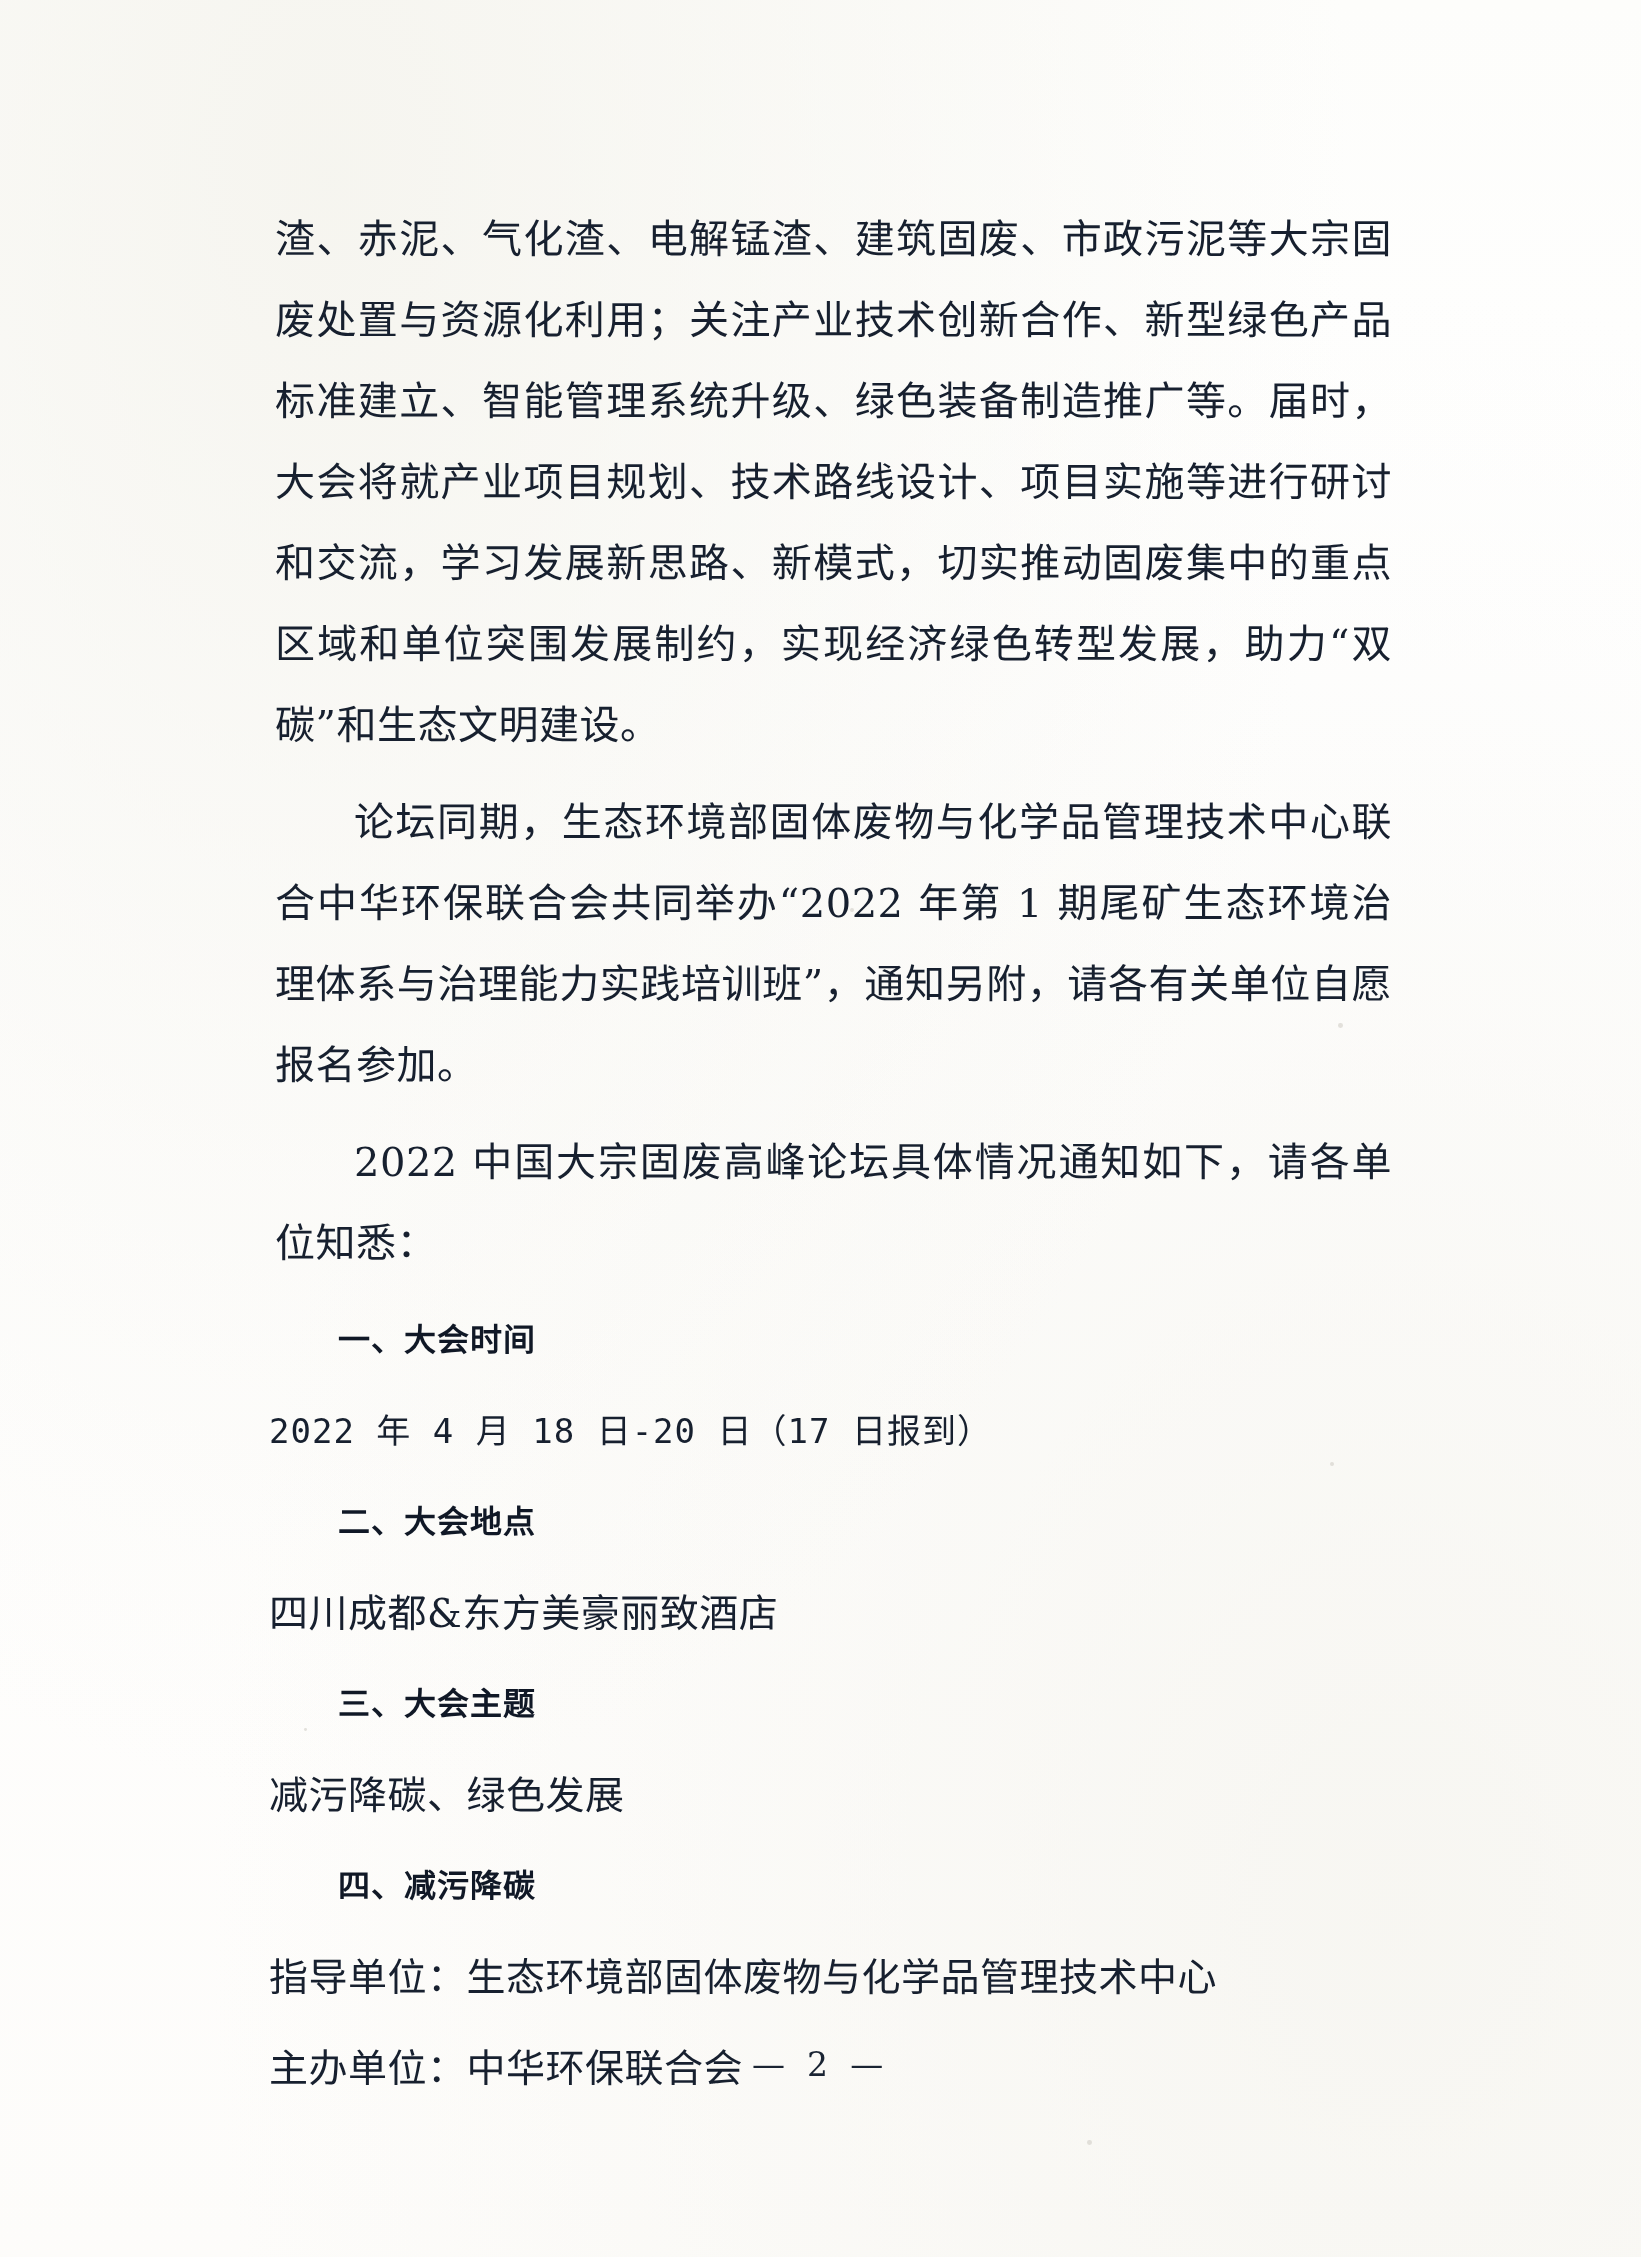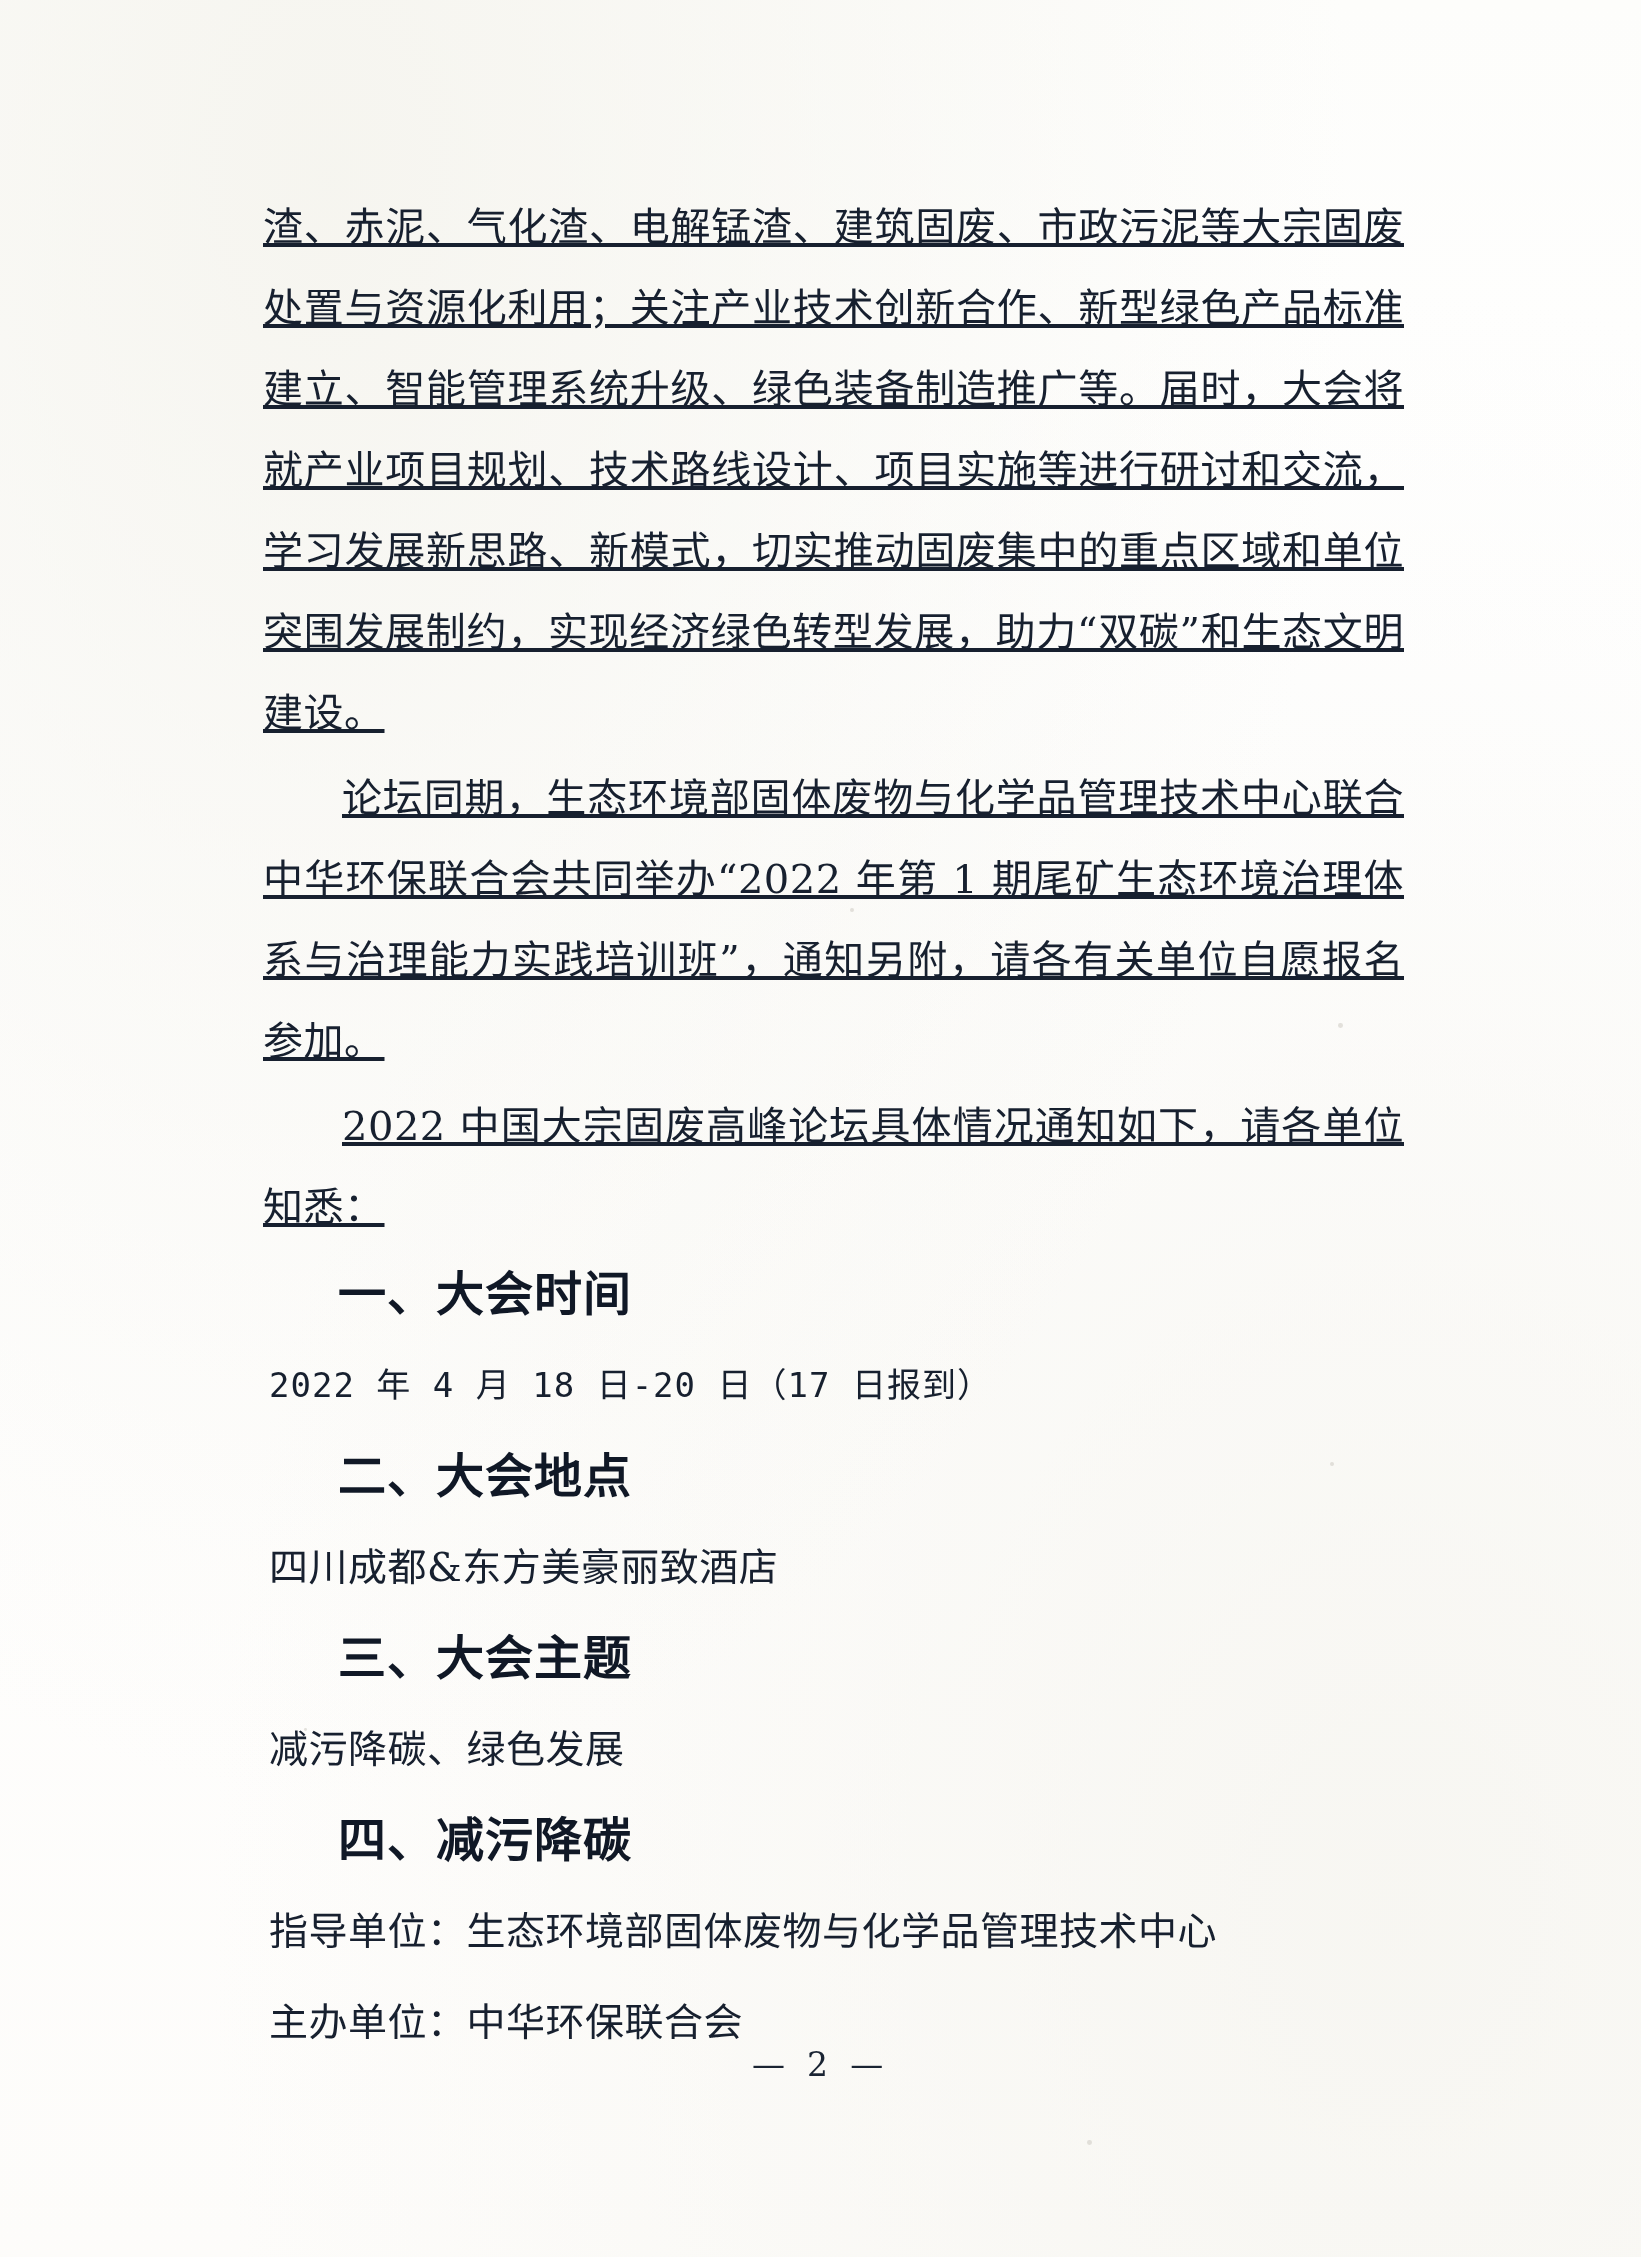--- a/index.html
+++ b/index.html
@@ -33,29 +33,28 @@
     width: 1149px;
   }
 
   .para {
     font-size: 40px;
     line-height: 81px;
     letter-spacing: 0.5px;
     color: #17202f;
     text-align: justify;
     text-justify: inter-ideograph;
-    margin: 4px;
-    text-decoration: underline;
+    margin: 16px;
   }
   .indent {
     text-indent: 79px;
   }
 
   .section-head {
-    font-size: 48px;
+    font-size: 32px;
     line-height: 81px;
     font-weight: bold;
     color: #101826;
     text-indent: 79px;
     letter-spacing: 1px;
     margin: 0;
   }
   .section-body {
     font-size: 39px;
     line-height: 81px;

